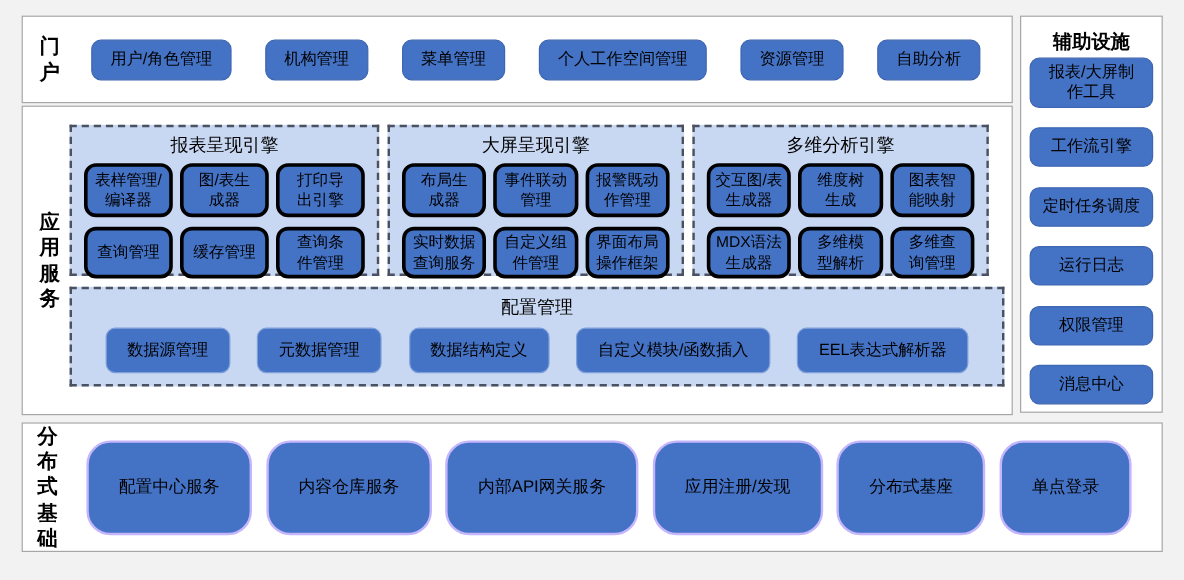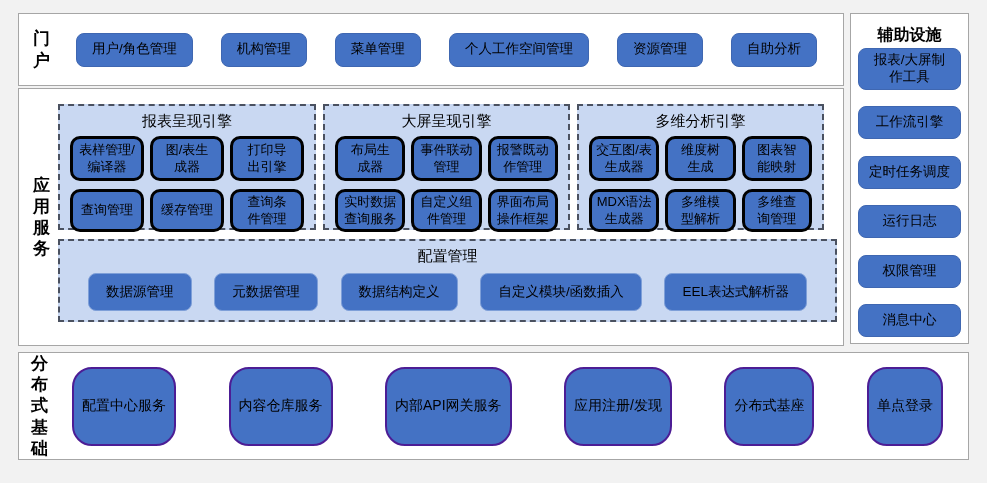--- a/index.html
+++ b/index.html
@@ -111,23 +111,23 @@
     border: 1px solid #3f67b1;
   }
 
   
   .dist-buttons {
     flex: 1; display: flex; align-items: center;
     justify-content: space-between;
     margin: 0 25px 0 16px;
   }
   .dist-btn {
-    height: 79px; padding: 0 8px;
+    height: 79px; padding: 0 25px;
     border-radius: 20px; font-size: 14px;
-    border: 2px solid #4c1d95;
+    border: 2px solid #c4b5fd;
   }
 </style>
 </head>
 <body>
 
 <div class="section portal-box">
   <div class="vlabel">门户</div>
   <div class="portal-buttons">
     <div class="btn portal-btn">用户/角色管理</div>
     <div class="btn portal-btn">机构管理</div>

